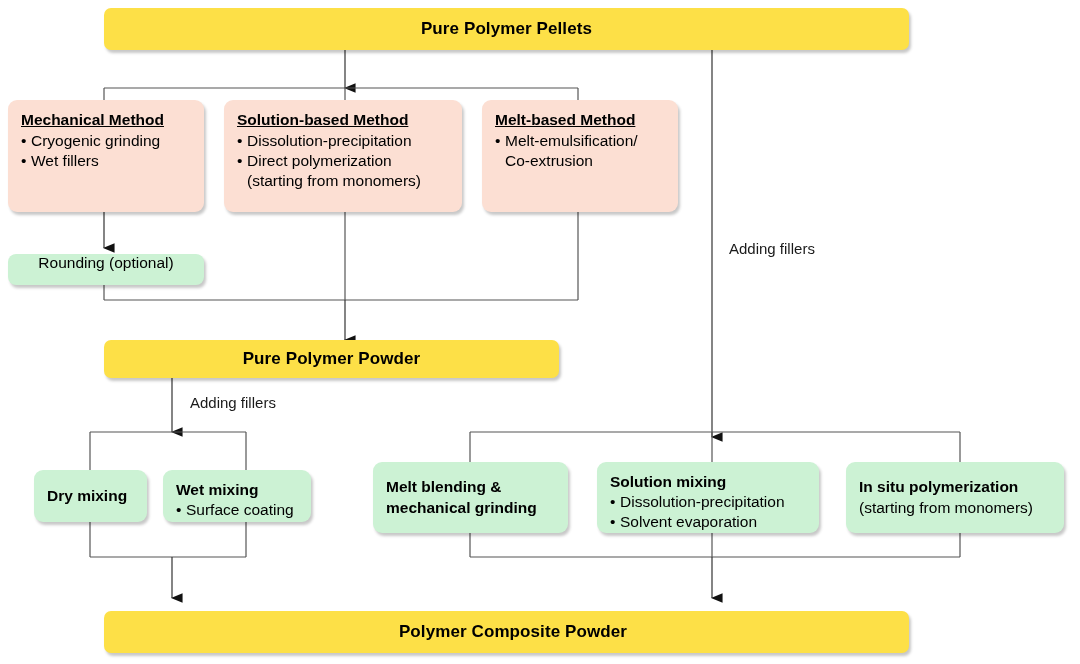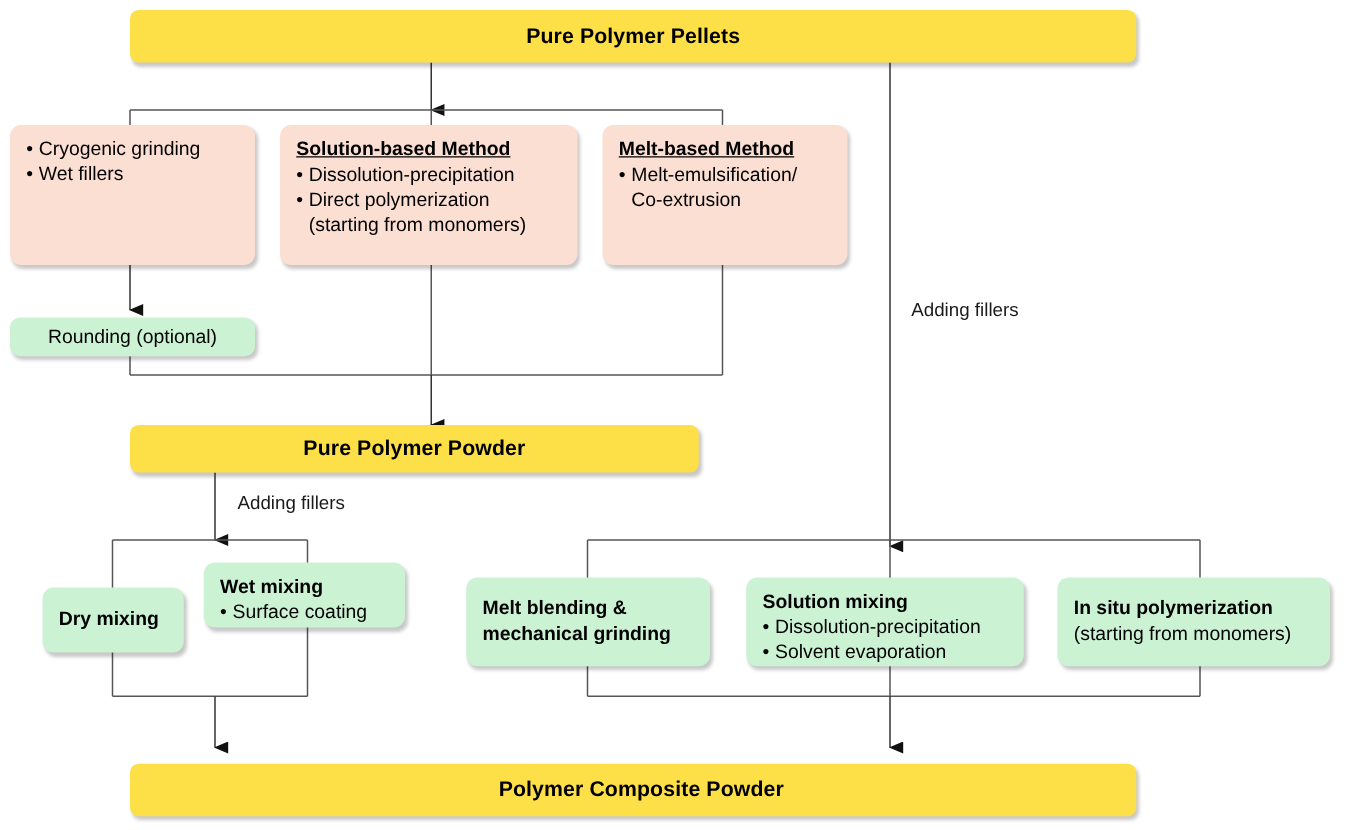--- a/index.html
+++ b/index.html
@@ -70,21 +70,21 @@
   .card li:before{
     content:"\2022";
     position:absolute;
     left:0;
     top:-0.5px;
   }
   .card li.nobullet:before{content:"";}
   .plain-line{ display:block; white-space:nowrap; }
   .pill{
     display:flex;
-    align-items:center;
+    align-items:flex-start;
     justify-content:center;
     font-size:15.5px;
     border-radius:8px;
     padding:0 24px;
   }
   .edge-label{
     position:absolute;
     font-size:15px;
     color:#1a1a1a;
     white-space:nowrap;
@@ -159,20 +159,21 @@
       <path d="M470,557 L960,557"></path>
       <path d="M712,557 L712,598" marker-end="url(#arrow)" stroke="#333333"></path>
     </g>
   </svg>
 
   <div class="node bar" style="left:104px; top:8px; width:805px; height:42px;">
     <span>Pure Polymer Pellets</span>
   </div>
 
   <div class="node pink card" style="left:8px; top:100px; width:196px; height:112px;">
+    <span class="hd">Mechanical Method</span>
     <ul>
       <li>Cryogenic grinding</li>
       <li>Wet fillers</li>
     </ul>
   </div>
 
   <div class="node pink card" style="left:224px; top:100px; width:238px; height:112px;">
     <span class="hd">Solution-based Method</span>
     <ul>
       <li>Dissolution-precipitation</li>
@@ -198,21 +199,21 @@
   </div>
 
   <div class="edge-label" style="left:729px; top:240px;">Adding fillers</div>
 
   <div class="edge-label" style="left:190px; top:394px;">Adding fillers</div>
 
   <div class="node green card" style="left:34px; top:470px; width:113px; height:52px; display:flex; align-items:center;">
     <span class="hd-plain">Dry mixing</span>
   </div>
 
-  <div class="node green card" style="left:163px; top:450px; width:161px; height:52px;">
+  <div class="node green card" style="left:163px; top:470px; width:148px; height:52px;">
     <span class="hd-plain">Wet mixing</span>
     <ul>
       <li>Surface coating</li>
     </ul>
   </div>
 
   <div class="node green card" style="left:373px; top:462px; width:195px; height:71px; display:flex; flex-direction:column; justify-content:center;">
     <span class="hd-plain">Melt blending &amp;</span>
     <span class="hd-plain">mechanical grinding</span>
   </div>

